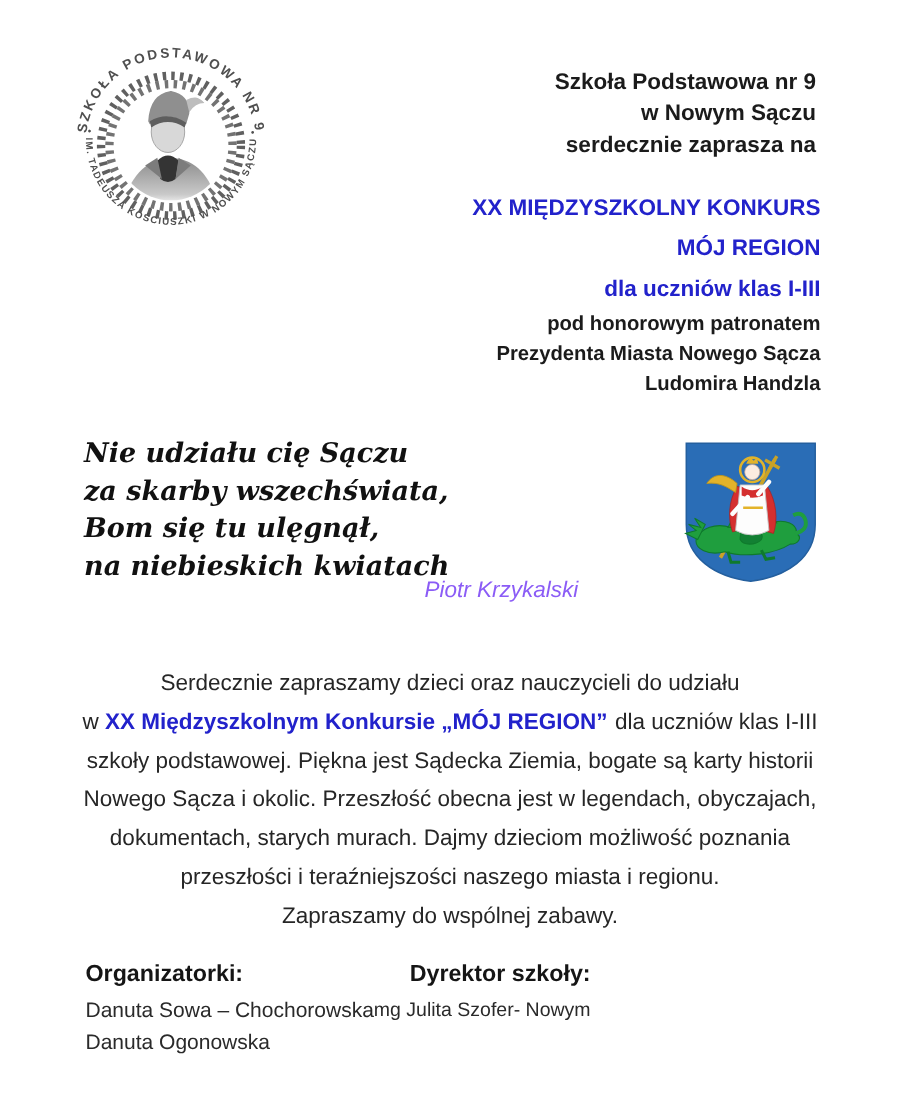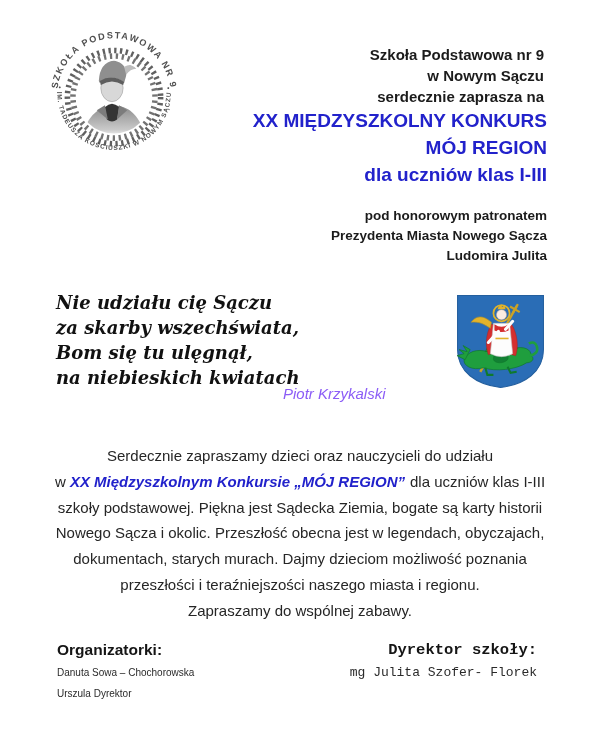--- a/index.html
+++ b/index.html
@@ -4,22 +4,22 @@
 <style>
   html,body{margin:0;padding:0;background:#ffffff;}
   .page{position:relative;width:600px;height:731px;background:#ffffff;overflow:hidden;
         font-family:"Liberation Sans",sans-serif;color:#1c1c1c;}
 
   
   .header-block{position:absolute;top:44px;right:56px;text-align:right;
                 font-weight:bold;font-size:15px;line-height:21px;color:#1b1b1b;}
 
   
-  .title-block{position:absolute;top:107px;right:53px;text-align:right;
-               font-weight:bold;font-size:19px;line-height:27px;}
+  .title-block{position:absolute;top:125px;right:53px;text-align:right;
+               font-weight:bold;font-size:15px;line-height:27px;}
   .title-block div{white-space:nowrap;}
 
   
   .patron-block{position:absolute;top:206px;right:53px;text-align:right;
                 font-weight:bold;font-size:13.5px;line-height:20px;color:#1b1b1b;margin-left:16px;}
 
   
   .poem-block{position:absolute;top:290px;left:56px;
               font-family:"DejaVu Serif",serif;font-style:italic;font-weight:bold;
               font-size:18px;line-height:25px;color:#111;}
@@ -29,29 +29,29 @@
   
   .seal{position:absolute;top:14px;left:47px;width:134px;height:152px;}
 
   
   .crest{position:absolute;top:292px;left:455px;width:91px;height:99px;}
 
   
   .body-block{position:absolute;top:443px;left:40px;width:520px;text-align:center;
               font-size:15px;line-height:25.8px;color:#262626;}
   .body-block .line{white-space:nowrap;}
-  .hl{font-weight:bold;font-style:italic;}
+  .hl{font-weight:bold;}
   .gap{display:inline-block;width:5px;}
 
   
   .footer{position:absolute;top:639px;left:57px;right:63px;display:flex;
-          justify-content:space-between;align-items:flex-start;}
+          justify-content:flex-start;align-items:flex-start;}
   .footer .label{font-weight:bold;font-size:15.5px;line-height:22px;color:#151515;}
-  .footer .names{font-size:10px;line-height:20.5px;color:#2a2a2a;margin-top:2px;}
-  .footer .right{text-align:right;font-family:Liberation Mono, monospace;}
+  .footer .names{font-size:14px;line-height:20.5px;color:#2a2a2a;margin-top:2px;}
+  .footer .right{text-align:right;}
   .footer .right .names{font-size:13px;}
 </style>
 </head>
 <body>
 
 <div class="page">
 
   <svg class="seal" viewBox="0 0 132 150">
     <defs>
       <path id="arcTop" d="M 10,80 A 56,56 0 1 1 122,80" fill="none"></path>
@@ -98,21 +98,21 @@
 
   <div class="title-block" style="color:#2222cb;">
     <div>XX MIĘDZYSZKOLNY KONKURS</div>
     <div>MÓJ REGION</div>
     <div>dla uczniów klas I-III</div>
   </div>
 
   <div class="patron-block">
     <div>pod honorowym patronatem</div>
     <div>Prezydenta Miasta Nowego Sącza</div>
-    <div>Ludomira Julita</div>
+    <div>Ludomira Handzla</div>
   </div>
 
   <div class="poem-block">
     <div>Nie udziału cię Sączu</div>
     <div>za skarby wszechświata,</div>
     <div>Bom się tu ulęgnął,</div>
     <div>na niebieskich kwiatach</div>
   </div>
   <div class="poem-author">Piotr Krzykalski</div>
 
@@ -162,22 +162,22 @@
     <div class="line">dokumentach, starych murach. Dajmy dzieciom możliwość poznania</div>
     <div class="line">przeszłości i teraźniejszości naszego miasta i regionu.</div>
     <div class="line">Zapraszamy do wspólnej zabawy.</div>
   </div>
 
   <div class="footer">
     <div class="left">
       <div class="label">Organizatorki:</div>
       <div class="names">
         <div>Danuta Sowa – Chochorowska</div>
-        <div>Urszula Dyrektor</div>
+        <div>Danuta Ogonowska</div>
       </div>
     </div>
     <div class="right">
       <div class="label">Dyrektor szkoły:</div>
-      <div class="names">mg Julita Szofer- Florek</div>
+      <div class="names">mg Julita Szofer- Nowym</div>
     </div>
   </div>
 
 </div>
 
 </body></html>

